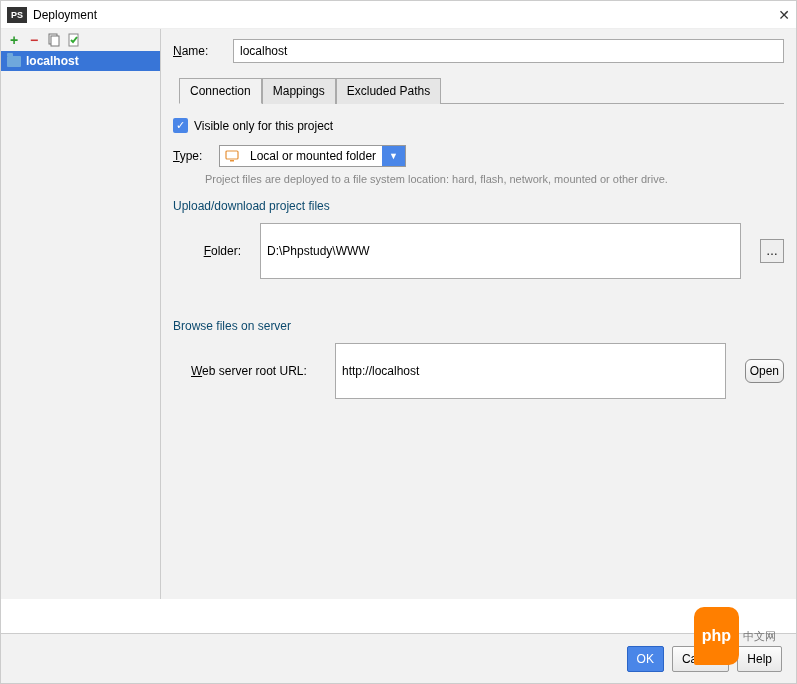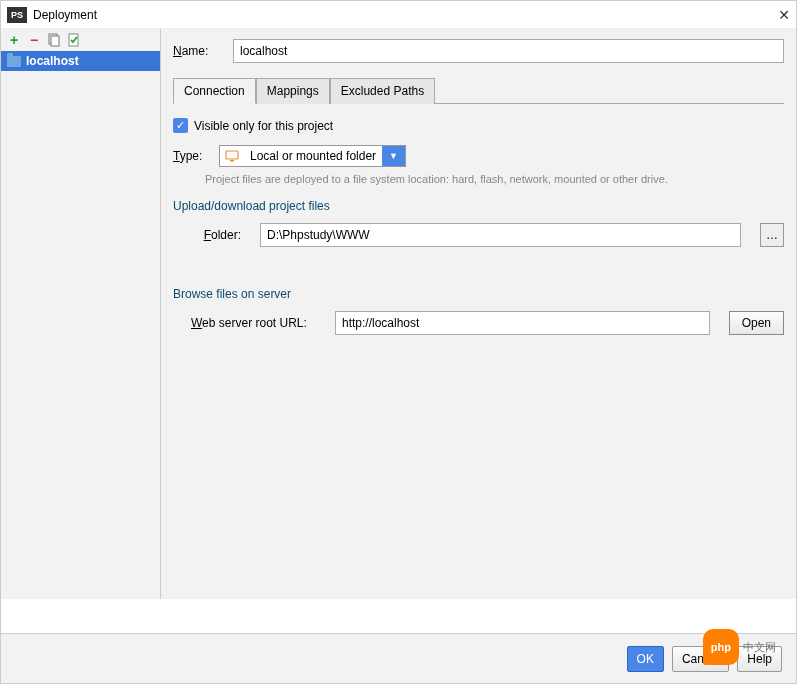--- a/index.html
+++ b/index.html
@@ -12,44 +12,44 @@
   .sidebar { width: 160px; border-right: 1px solid #ccc; background: #f2f2f2; }
   .toolbar { display:flex; align-items:center; gap:6px; padding: 4px 6px; }
   .tb-icon { width:14px; height:14px; display:flex; align-items:center; justify-content:center; font-size:14px; line-height:1; }
   .tree-item { background:#3875d7; color:#fff; padding:3px 6px; display:flex; align-items:center; gap:5px; }
   .folder-icon { width:14px; height:11px; background:#6fa8dc; border-radius:1px; position:relative; }
   .folder-icon::before { content:""; position:absolute; top:-3px; left:0; width:6px; height:3px; background:#6fa8dc; border-radius:1px 1px 0 0; }
   .content { flex:1; padding: 10px 12px 0 12px; background:#f2f2f2; }
   .name-row { display:flex; align-items:center; gap:10px; margin-bottom:14px; }
   .name-row label { width:50px; text-align:left; }
   .name-row input { flex:1; padding:4px 6px; border:1px solid #aaa; background:#fff; }
-  .tabs { display:flex; border-bottom:1px solid #aaa; }
+  .tabs { display:flex; border-bottom:1px solid #aaa;margin-left:6px; }
   .tab { padding:5px 10px; border:1px solid #aaa; border-bottom:none; background:#e6e6e6; margin-right:0; position:relative; top:1px; }
   .tab.active { background:#f2f2f2; border-bottom:1px solid #f2f2f2; }
   .tab-body { padding:10px 0 0 0; }
   .chk-row { display:flex; align-items:center; gap:6px; margin:4px 0 12px 0; }
   .chk { width:15px; height:15px; background:#4a86e8; border-radius:2px; display:flex; align-items:center; justify-content:center; color:#fff; font-size:11px; }
   .type-row { display:flex; align-items:center; gap:10px; margin-bottom:6px; }
   .type-dd { display:flex; align-items:center; border:1px solid #999; background:#fff; }
   .type-dd .dd-icon { padding:3px 5px; display:flex; align-items:center; }
   .type-dd .dd-text { padding:3px 6px; }
   .type-dd .dd-arrow { background:#4a86e8; color:#fff; padding:5px 7px; font-size:9px; }
   .hint { color:#888; font-size:11px; margin-left:32px; margin-bottom:14px; }
   .section-label { color:#0c4a6e; margin-bottom:10px; }
   .field-row { display:flex; align-items:center; gap:19px; margin-bottom:10px; }
   .field-row label { min-width:50px; text-align:right; }
   .field-row.indent { padding-left:18px; }
-  .field-row input { flex:1; padding:4px 6px; border:1px solid #aaa; background:#fff; }
+  .field-row input { flex:1; padding:20px 6px; border:1px solid #aaa; background:#fff; }
   .browse-btn { width:24px; height:24px; border:1px solid #999; background:#eee; display:flex; align-items:center; justify-content:center; }
-  .open-btn { padding:4px 12px; border:1px solid #888; background:linear-gradient(#fdfdfd,#e8e8e8); border-radius:0; }
+  .open-btn { padding:4px 4px; border:1px solid #888; background:linear-gradient(#fdfdfd,#e8e8e8); border-radius:6px; }
   .bottom { position:absolute; bottom:0; left:0; right:0; border-top:1px solid #ccc; background:#f2f2f2; height:50px; display:flex; align-items:center; justify-content:flex-end; padding:0 14px; gap:8px; }
   .btn { padding:5px 9px; border:1px solid #999; border-radius:2px; background:linear-gradient(#fdfdfd,#e8e8e8); }
   .btn.primary { background:#4a86e8; color:#fff; border-color:#2b65c7; }
   .watermark { position:absolute; right:20px; bottom:18px; display:flex; align-items:center; gap:4px; pointer-events:none; }
-  .wm-bubble { background:#ff7f00; color:#fff; border-radius:10px 10px 10px 2px; padding:12px 8px; font-weight:bold; font-size:11px; }
+  .wm-bubble { background:#ff7f00; color:#fff; border-radius:10px 10px 10px 2px; padding:20px 8px; font-weight:bold; font-size:16px; }
   .wm-text { color:#777; font-size:11px; }
   .underline-first::first-letter { text-decoration: underline; }
 </style>
 </head>
 <body>
 
 <div class="titlebar">
   <div class="app-icon">PS</div>
   <div class="title">Deployment</div>
   <div class="close">✕</div>

